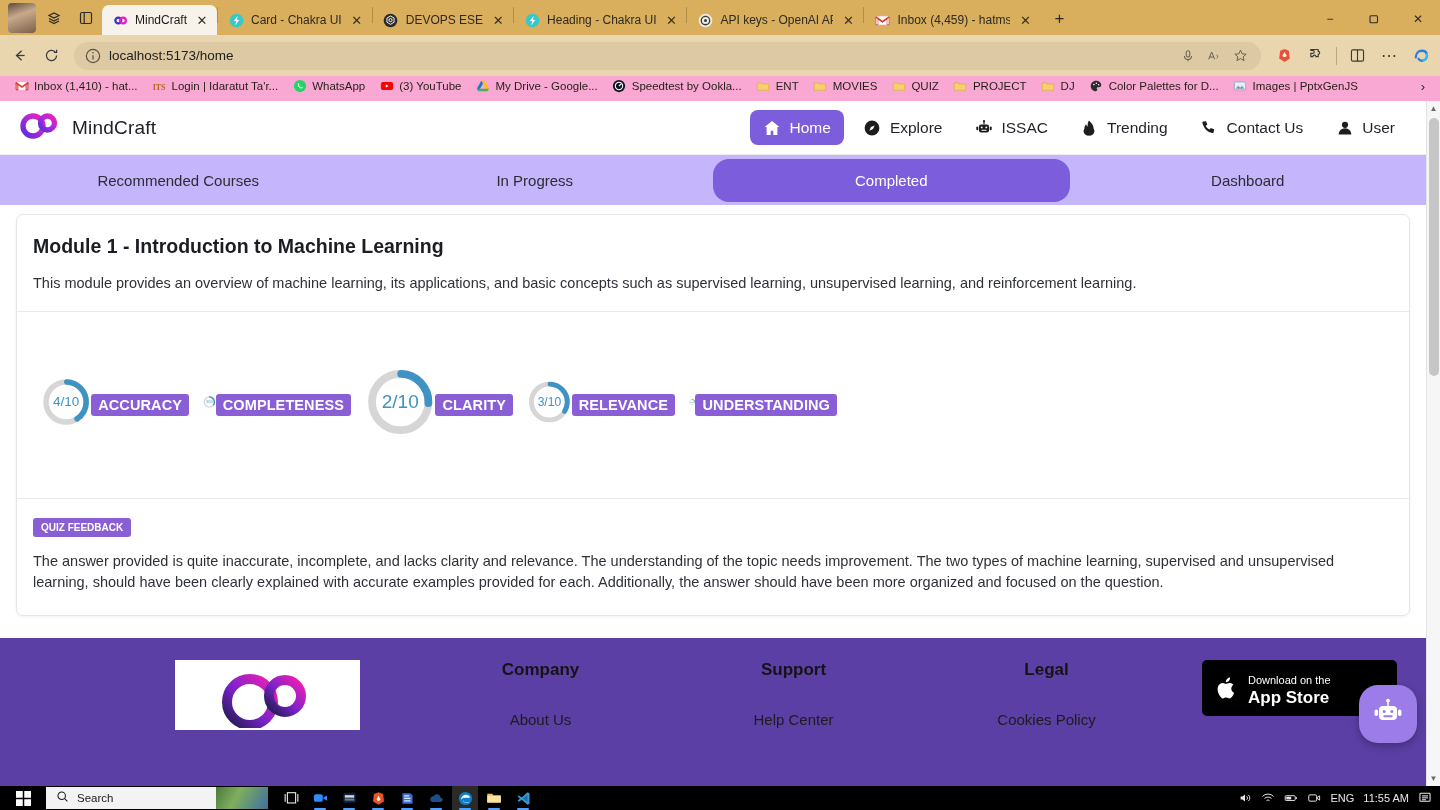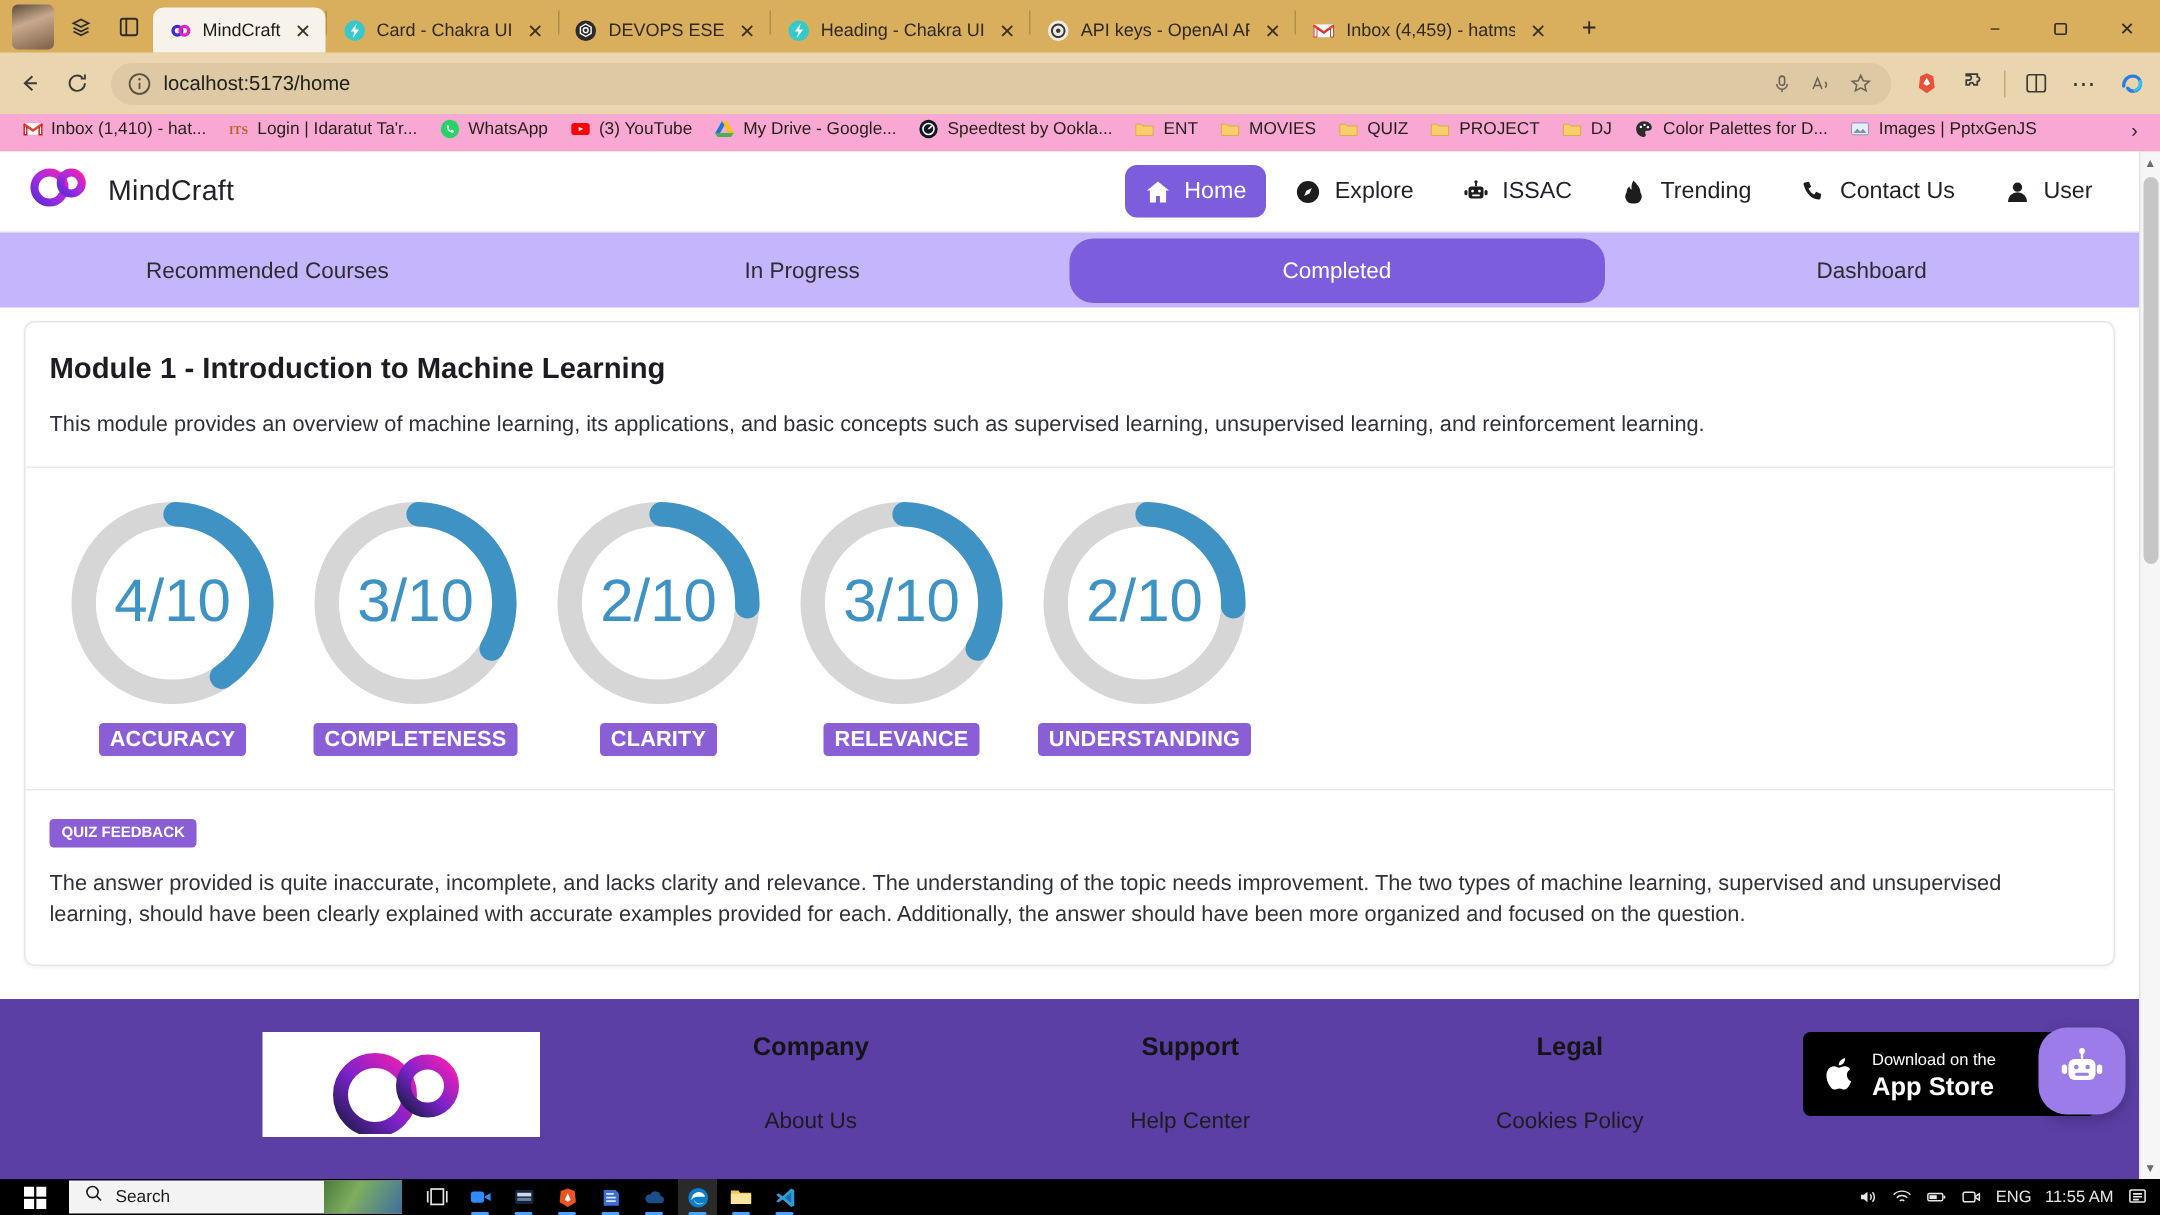--- a/index.html
+++ b/index.html
@@ -83,21 +83,21 @@
   .seg.active { background: #7c5ddb; color: #fff; border-radius: 16px; margin: 4px 0 3px 0; }
 
   
   .card { margin: 9px 16px 0 16px; background: #fff; border: 1px solid #e6e6e8; border-radius: 7px;
       box-shadow: 0 1px 3px rgba(0,0,0,.06); overflow: hidden; }
   .card-title { font-size: 19.5px; font-weight: bold; color: #1b1d23; padding: 20px 16px 0 16px; }
   .card-desc { font-size: 14.5px; color: #2e3138; padding: 16px 16px 17px 16px; line-height: 1.35; }
   .divider { height: 1px; background: #e9e9eb; margin: 0; }
 
   .gauges { display: flex; gap: 14px; padding: 16px 16px 22px 24px; }
-  .gauge { width: 148px; display: flex; flex-direction: column; align-items: center; }
+  .gauge { width: 148px; display: flex; align-items: center; }
   .gauge svg { width: 148px; height: 148px; display: block; }
   .gauge .gval { font-size: 27px; fill: #3e92c4; font-family: "Liberation Sans", sans-serif; }
   .badge { margin-top: 6px; background: #8a5fd6; color: #fff; font-size: 14.5px; font-weight: bold;
       padding: 3px 7px; border-radius: 3px; letter-spacing: .1px; white-space: nowrap; }
 
   .feedback { padding: 18px 16px 22px 16px; }
   .fb-badge { display: inline-block; background: #8a5fd6; color: #fff; font-size: 10px; font-weight: bold;
       padding: 4px 8px; border-radius: 3px; }
   .fb-text { margin-top: 14px; font-size: 14.5px; color: #2e3138; line-height: 1.48; }
 

